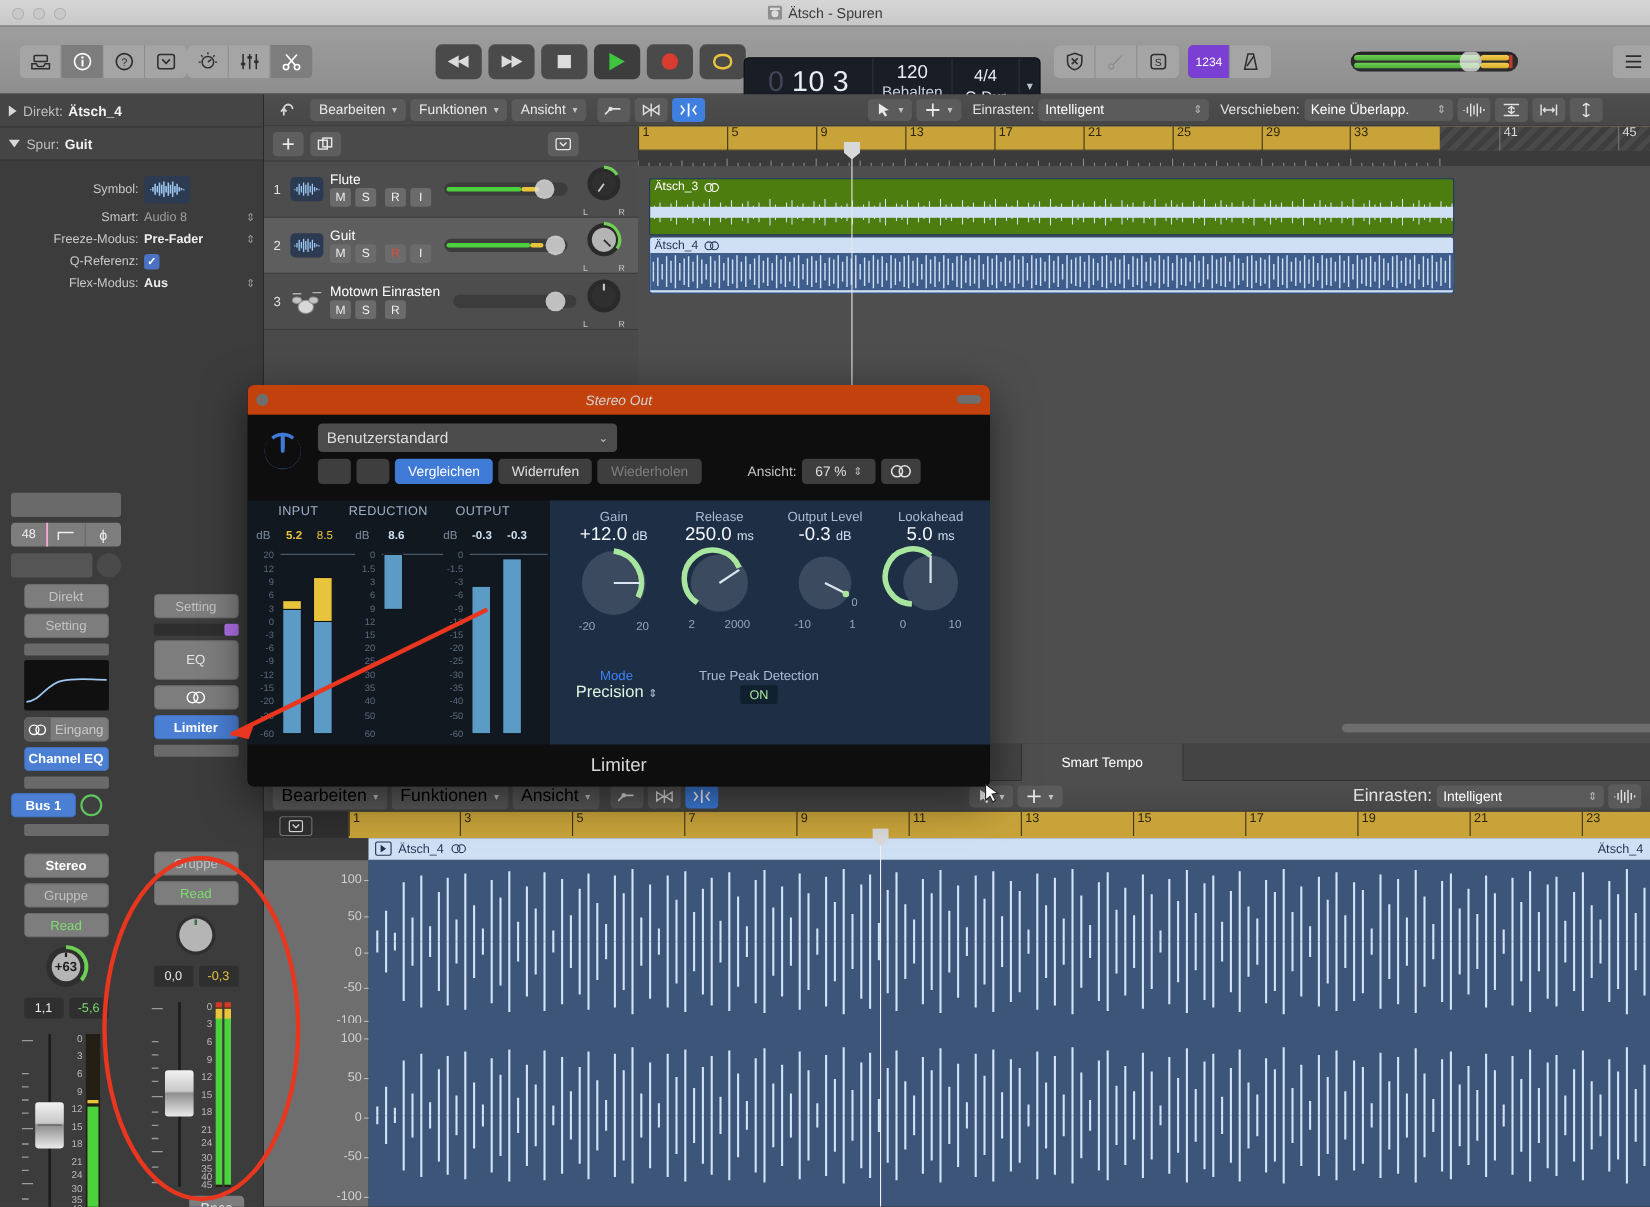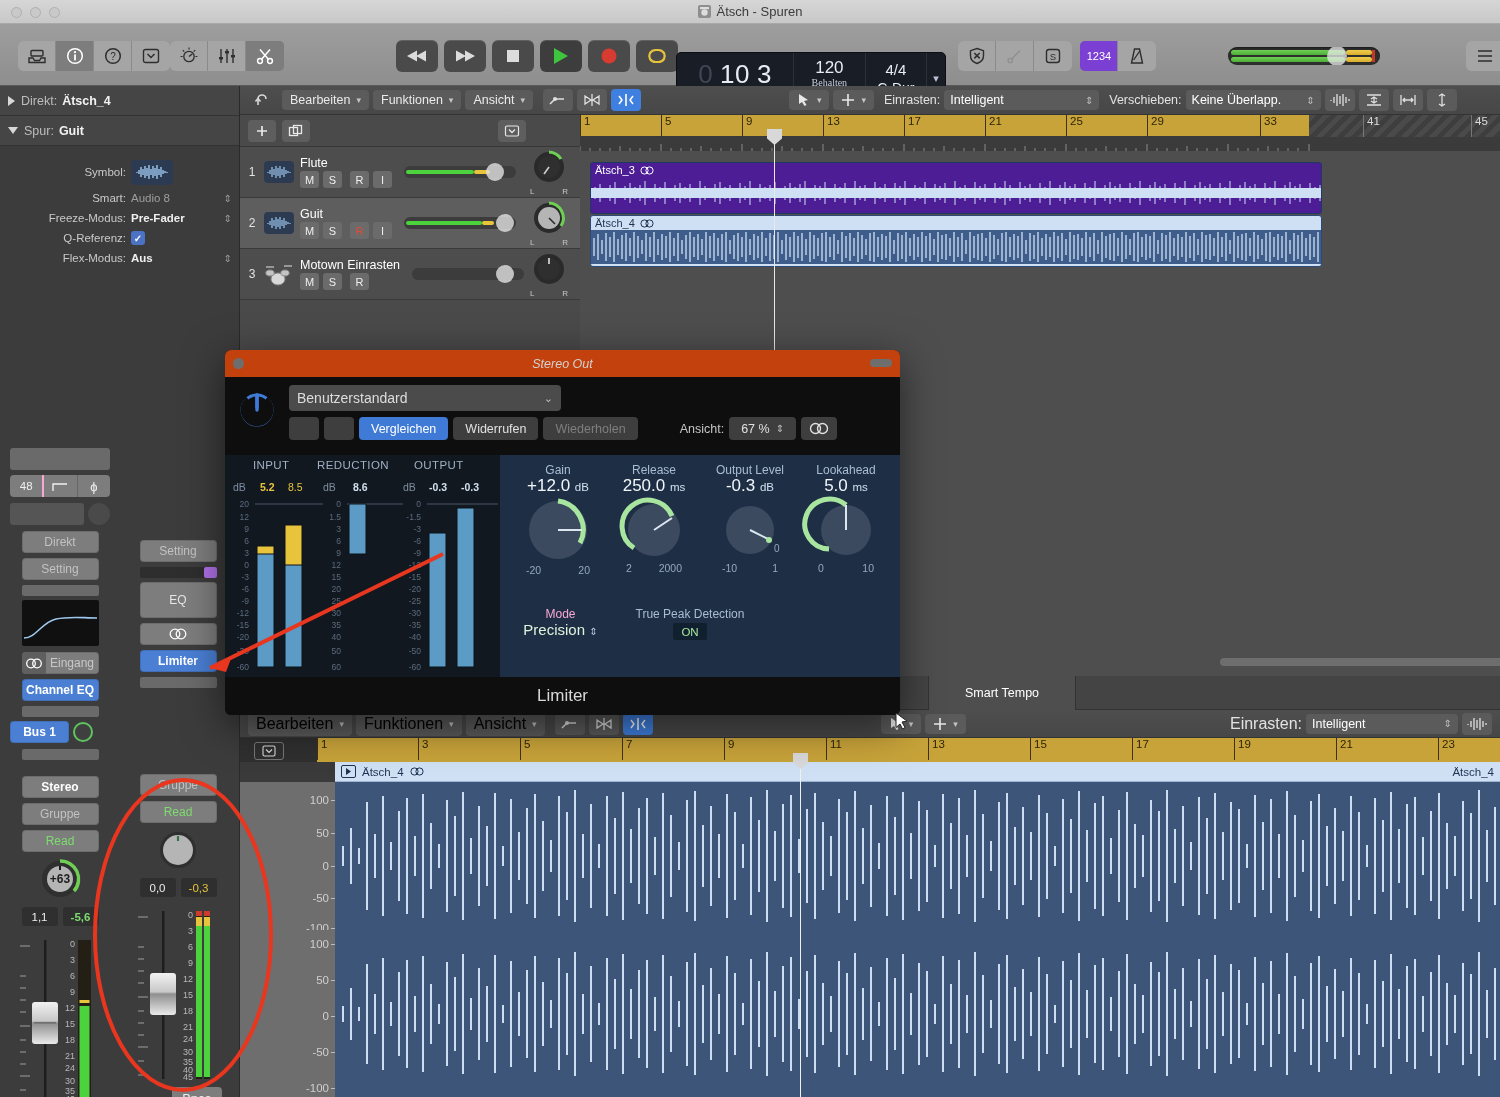--- a/index.html
+++ b/index.html
@@ -49,21 +49,21 @@
     border:1px solid #0c0e13; border-radius:5px; display:flex; color:#e7ecf5;}
   #lcd .cell { position:relative; height:100%; display:flex; flex-direction:column;
     align-items:center; justify-content:center; border-right:1px solid #2b3040;}
   #lcd .cell:last-child{border-right:none;}
   .lcd-pos { width:118px; }
   .pos-nums { display:flex; align-items:baseline; gap:7px; font-size:26px; font-weight:300; letter-spacing:.5px;}
   .pos-nums .dim { color:#3f4654; }
   .pos-labels { display:flex; gap:18px; font-size:9px; color:#8d96a8; letter-spacing:1px; margin-top:-2px;}
   .lcd-tempo { width:72px;}
   .lcd-tempo .v { font-size:17px; }
-  .lcd-tempo .s { font-size:10px; color:#c9d1de; margin-top:-1px;font-family:Liberation Serif, serif;}
+  .lcd-tempo .s { font-size:14px; color:#c9d1de; margin-top:-1px;}
   .lcd-tempo .l { font-size:9px; color:#8d96a8; letter-spacing:1px;}
   .lcd-sig { width:62px;}
   .lcd-sig .v { font-size:15px; } .lcd-sig .s { font-size:14px; margin-top:2px;}
   .lcd-arrow { width:18px; color:#b9c2d2; font-size:11px;}
 
   
   #rtgroup { left:958px; }
   #modegroup { left:1080px; }
   .tbtn.purple { background:#7b3fd4; color:#fff;}
   #masterslider { left:1228px; top:32px; transform:translateY(-50%); width:152px; height:18px;
@@ -497,21 +497,21 @@
       <circle cx="22" cy="22" r="18" fill="#2f2f2f"></circle>
       <path d="M22 4 A18 18 0 0 1 36 34" fill="none" stroke="#6fcf54" stroke-width="3.5"></path>
       <circle cx="22" cy="22" r="13" fill="#b5b5b5"></circle>
       <path d="M22 9v4" stroke="#1c1c1c" stroke-width="2"></path>
     </svg>
     <div style="position:absolute;left:0;top:0;width:44px;height:44px;display:flex;align-items:center;justify-content:center;
       color:#1d1d1d;font-size:12px;font-weight:bold;">+63</div>
   </div>
   <div class="valbox">
     <div>1,1</div>
-    <div style="color:#7ddc6e;font-weight:bold;">-5,6</div>
+    <div style="color:#7ddc6e;">-5,6</div>
   </div>
   <div class="faderbox">
     <svg width="84" height="180" viewBox="0 0 84 180">
       <g stroke="#9c9c9c" stroke-width="1.2">
         <path d="M2 12h10M2 42h6M2 54h6M2 66h6M2 78h6M2 92h10M2 106h6M2 118h6M2 130h6M2 142h10M2 156h6M2 170h10"></path>
       </g>
       <rect x="26" y="6" width="2.4" height="168" fill="#1d1d1d"></rect>
       <rect x="14" y="68" width="26" height="42" rx="3" fill="url(#fg)"></rect>
       <defs>
           <linearGradient id="fg" x1="0" y1="0" x2="0" y2="1">
@@ -837,35 +837,35 @@
   <div id="arrangecanvas">
     <div id="ruler1">
       <div class="rtick" style="left:0px;">1</div>
       <div class="rtick" style="left:81px;">5</div>
       <div class="rtick" style="left:162px;">9</div>
       <div class="rtick" style="left:243px;">13</div>
       <div class="rtick" style="left:324px;">17</div>
       <div class="rtick" style="left:405px;">21</div>
       <div class="rtick" style="left:486px;">25</div>
       <div class="rtick" style="left:567px;">29</div>
-      <div class="rtick" style="left:680px;">33</div>
+      <div class="rtick" style="left:647px;">33</div>
       <div class="rtick" style="left:729px;">37</div>
       <div style="position:absolute;left:729px;top:0;width:191px;height:22px;background:repeating-linear-gradient(135deg,#4a4a4a 0 5px,#3e3e3e 5px 10px);"></div>
       <div class="rtick" style="left:783px;color:#dcdcdc;border-color:#777;">41</div>
       <div class="rtick" style="left:891px;color:#dcdcdc;border-color:#777;">45</div>
     </div>
     <div id="subruler">
       <svg width="920" height="14">
           <g stroke="#8a8a8a" stroke-width="1">
         <path d="M0 14v-5M10 14v-3M20 14v-3M30 14v-3M40 14v-5M50 14v-3M60 14v-3M70 14v-3M81 14v-7M91 14v-3M101 14v-3M111 14v-3M121 14v-5M131 14v-3M141 14v-3M151 14v-3M162 14v-7M172 14v-3M182 14v-3M192 14v-3M202 14v-5M212 14v-3M222 14v-3M232 14v-3M243 14v-7M253 14v-3M263 14v-3M273 14v-3M283 14v-5M293 14v-3M303 14v-3M313 14v-3M324 14v-7M334 14v-3M344 14v-3M354 14v-3M364 14v-5M374 14v-3M384 14v-3M394 14v-3M405 14v-7M415 14v-3M425 14v-3M435 14v-3M445 14v-5M455 14v-3M465 14v-3M475 14v-3M486 14v-7M496 14v-3M506 14v-3M516 14v-3M526 14v-5M536 14v-3M546 14v-3M556 14v-3M567 14v-7M577 14v-3M587 14v-3M597 14v-3M607 14v-5M617 14v-3M627 14v-3M637 14v-3M648 14v-7M658 14v-3M668 14v-3M678 14v-3M688 14v-5M698 14v-3M708 14v-3M718 14v-3M729 14v-7"></path>
       </g>
         </svg>
     </div>
 
-    <div class="region" style="left:10px;top:47px;width:732px;height:52px;background:#4c1d95;">
+    <div class="region" style="left:10px;top:47px;width:732px;height:52px;background:#4d7c0f;">
       <div class="regname" style="color:#fff;">
         <span>Ätsch_3</span>
         <svg width="15" height="9" viewBox="0 0 15 9">
             <circle cx="4.5" cy="4.5" r="3.6" fill="none" stroke="#fff" stroke-width="1"></circle>
             <circle cx="9.5" cy="4.5" r="3.6" fill="none" stroke="#fff" stroke-width="1"></circle>
           </svg>
       </div>
       <svg width="732" height="32" style="display:block;">
         <g fill="#cfe0f5">
           <rect x="0" y="11" width="732" height="10"></rect>
@@ -1237,21 +1237,21 @@
         <path d="M48 9 A25 25 0 1 0 31 53" fill="none" stroke="#a8e6a0" stroke-width="5"></path>
         <path d="M48 34V9" stroke="#dbe6f0" stroke-width="2"></path>
       </svg>
       <div style="display:flex;justify-content:space-between;padding:0 20px;margin-top:-6px;">
         <span style="color:#93a8bf;font-size:10.5px;">0</span>
         <span style="color:#93a8bf;font-size:10.5px;">10</span>
       </div>
     </div>
 
     <div style="position:absolute;left:8px;top:152px;width:105px;text-align:center;">
-      <div style="color:#f9a8d4;font-size:12px;">Mode</div>
+      <div style="color:#3b82f6;font-size:12px;">Mode</div>
       <div style="color:#dff3dc;font-size:15px;">
         <span>Precision</span>
         <span style="font-size:10px;color:#b9cbdc;">⇕</span>
       </div>
     </div>
     <div style="position:absolute;left:110px;top:152px;width:160px;text-align:center;">
       <div style="color:#a8bdd4;font-size:12px;">True Peak Detection</div>
       <div style="margin:2px auto 0;width:34px;height:17px;background:#10202e;border-radius:2px;color:#a8e6a0;font-size:11.5px;display:flex;align-items:center;justify-content:center;">ON</div>
     </div>
   </div>

